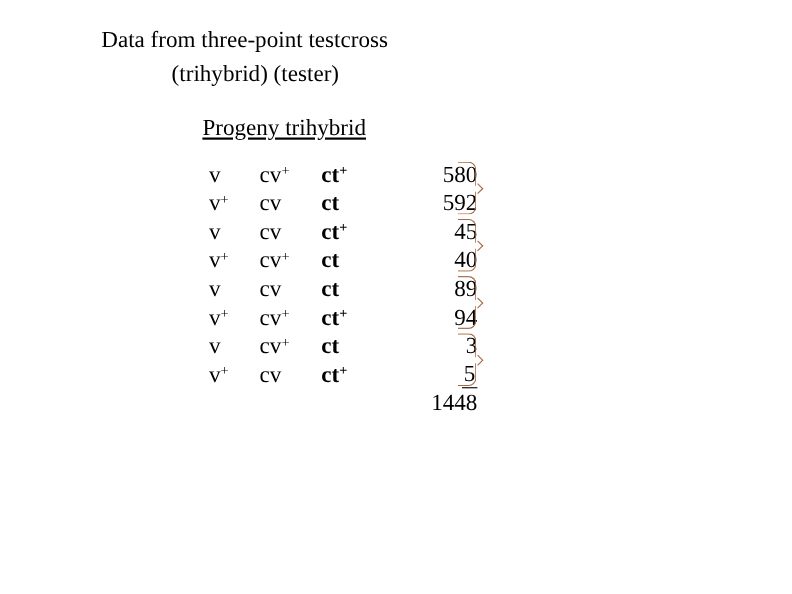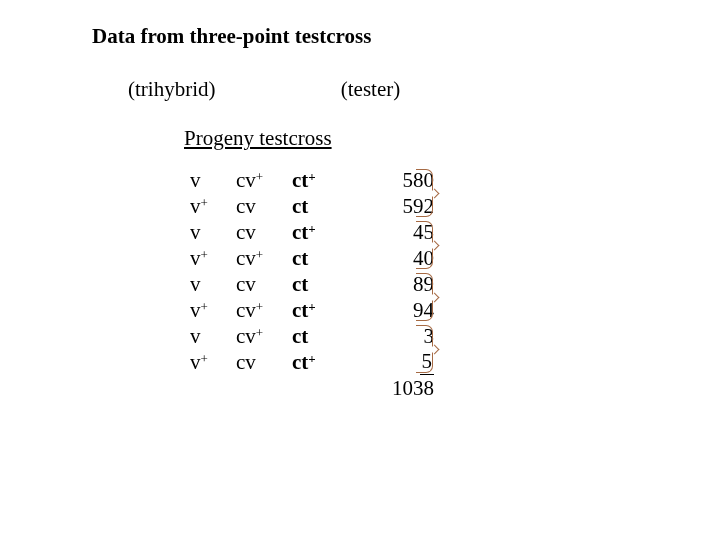--- a/index.html
+++ b/index.html
@@ -5,26 +5,26 @@
   html,body{margin:0;padding:0;}
   body{
     width:720px;height:540px;
     background:#fff;
     font-family:"Comic Sans MS","Comic Sans",cursive;
     font-size:21px;
     color:#000;
     position:relative;
   }
   .page{padding:24px 60px 0 92px;}
-  .title{font-weight:bold;margin-bottom:30px;}
+  .title{font-weight:normal;margin-bottom:8px;}
   .cross-line{margin-top:6px;white-space:nowrap;}
   .cross-line .x{font-weight:bold;}
   .cross-sub{margin-top:-2px;margin-bottom:24px;}
-  .trihybrid{display:inline-block;margin-left:36px;}
-  .tester{display:inline-block;margin-left:120px;}
+  .trihybrid{display:inline-block;margin-left:64px;}
+  .tester{display:inline-block;}
   .progeny-heading{
     text-decoration:underline;
     margin-left:92px;
     margin-bottom:16px;
   }
   .table-area{
     position:relative;
     margin-left:92px;
     height:270px;
   }
@@ -73,21 +73,21 @@
 <body>
 
 <div class="page">
   <div class="title">Data from three-point testcross</div>
 
   <div class="cross-sub">
     <span class="trihybrid">(trihybrid)</span>
     <span class="tester">(tester)</span>
   </div>
 
-  <div class="progeny-heading">Progeny testcross</div>
+  <div class="progeny-heading">Progeny trihybrid</div>
 
   <div class="table-area">
     <table class="pheno-table">
       <tbody id="pheno-body">
           <tr>
             <td class="col-v">v</td>
             <td class="col-cv">cv<sup>+</sup></td>
             <td class="col-ct">ct<sup>+</sup></td>
             <td class="col-count">580</td>
           </tr>
@@ -130,21 +130,21 @@
           <tr>
             <td class="col-v">v<sup>+</sup></td>
             <td class="col-cv">cv</td>
             <td class="col-ct">ct<sup>+</sup></td>
             <td class="col-count "><span style="display:inline-block;border-bottom:1.4px solid #000;padding:0 2px;">5</span></td>
           </tr>
           <tr>
             <td class="col-v"></td>
             <td class="col-cv"></td>
             <td class="col-ct"></td>
-            <td class="col-count">1038</td>
+            <td class="col-count">1448</td>
           </tr>
         </tbody>
     </table>
     <div class="bracket br0"></div>
     <div class="bracket br1"></div>
     <div class="bracket br2"></div>
     <div class="bracket br3"></div>
   </div>
 </div>
 

